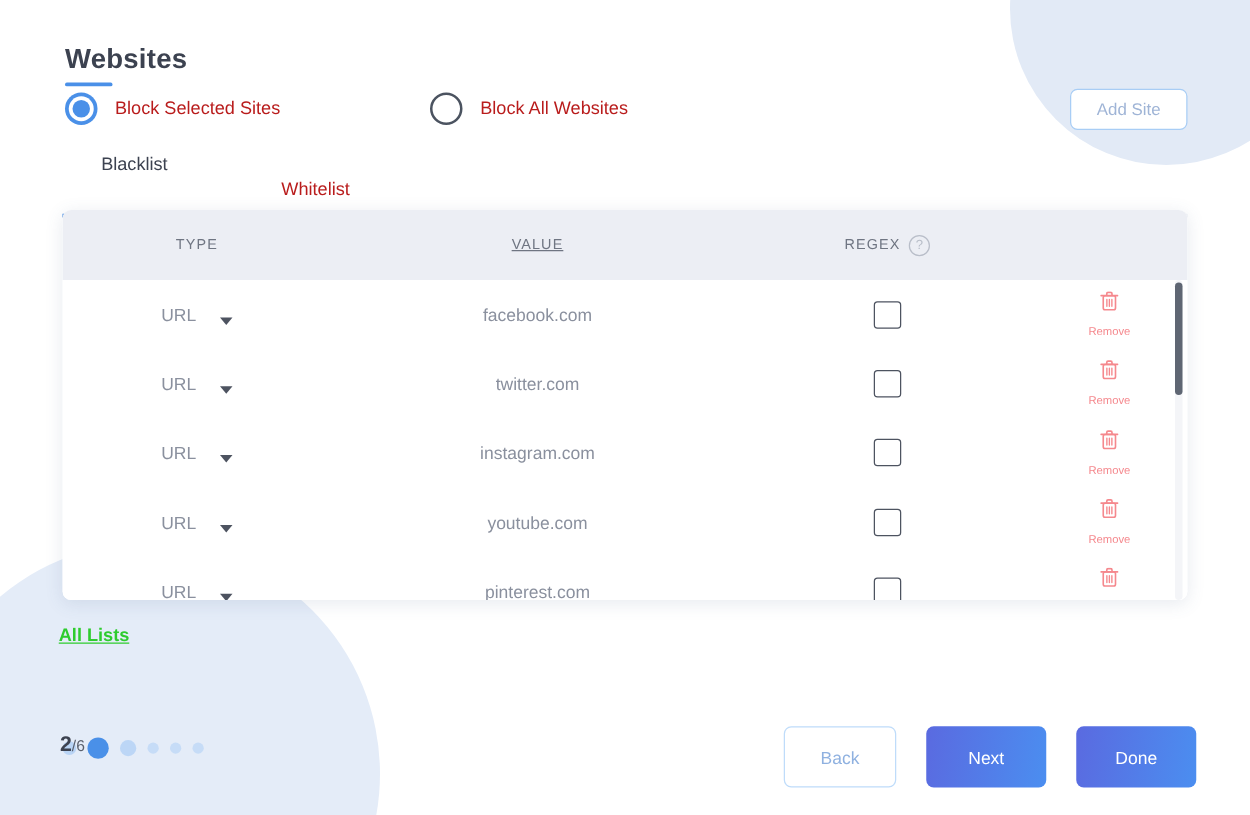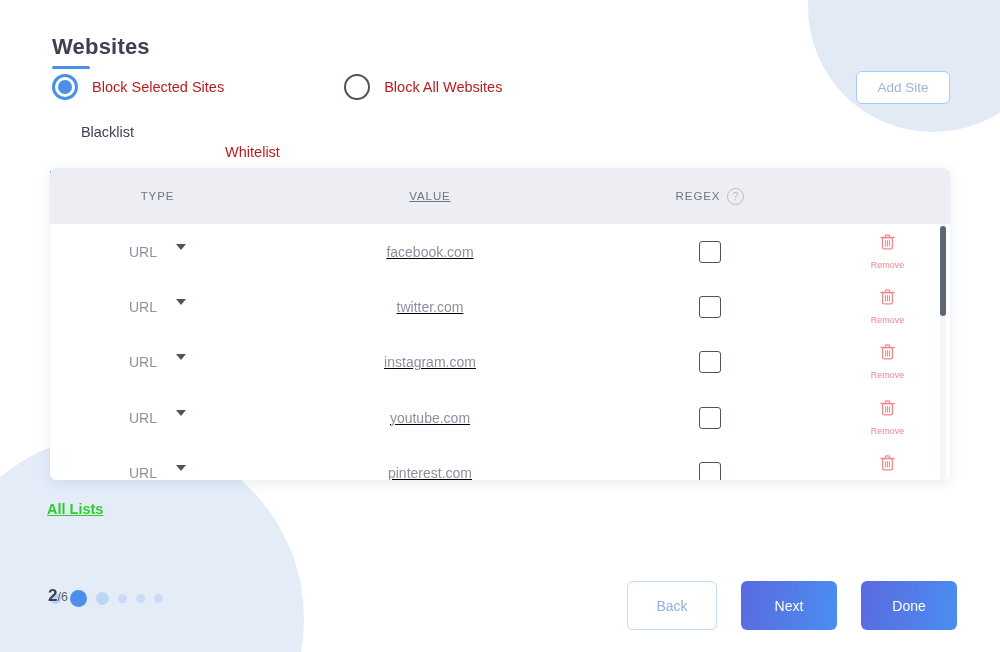--- a/index.html
+++ b/index.html
@@ -233,27 +233,27 @@
     height: 55.3px;
     display: flex;
     align-items: center;
   }
   .td {
     display: flex;
     align-items: center;
     justify-content: center;
   }
   .td-type   { width: 215px; }
-  .td-value  { width: 330px; text-decoration: underline; }
+  .td-value  { width: 330px; }
   .td-regex  { width: 230px; }
   .td-action { width: 125px; }
 
   .type-select {
     display: inline-flex;
-    align-items: flex-start;
+    align-items: flex-end;
     gap: 19px;
     font-size: 14px;
     color: #8a909e;
     cursor: pointer;
   }
   .caret {
     width: 0; height: 0;
     border-left: 5px solid transparent;
     border-right: 5px solid transparent;
     border-top: 6px solid #4d5360;

